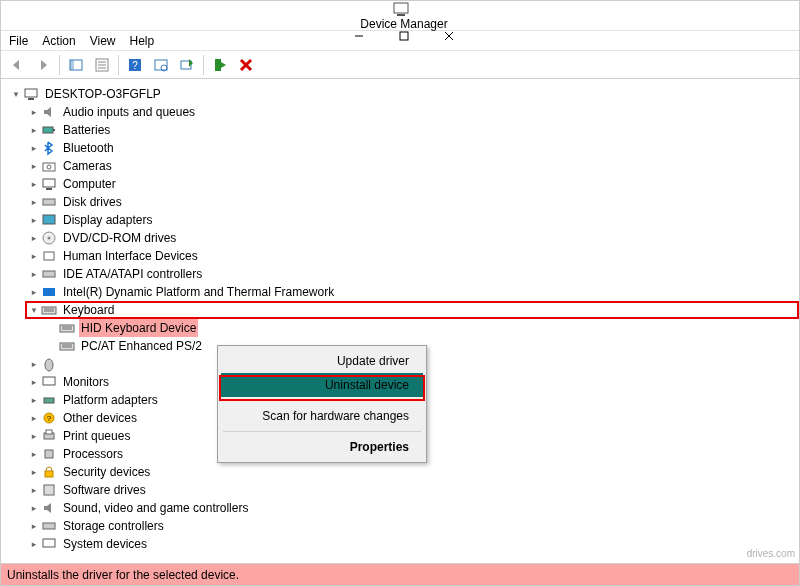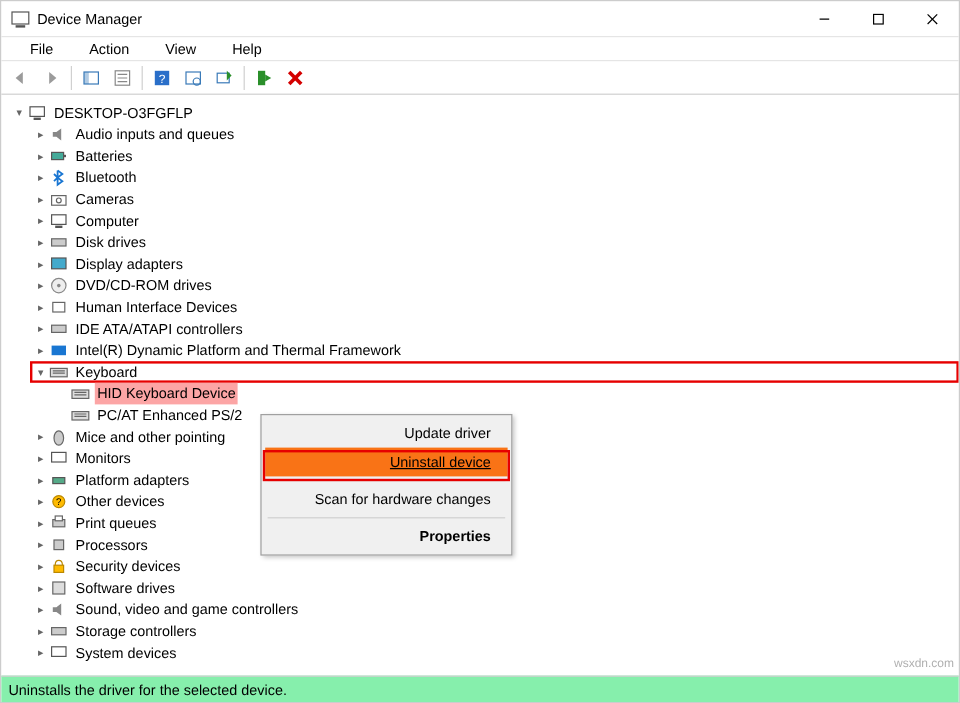--- a/index.html
+++ b/index.html
@@ -14,41 +14,42 @@
     overflow: hidden;
     border: 1px solid #ccc;
     position: relative;
   }
   .titlebar {
     height: 30px;
     display: flex;
     align-items: center;
     padding: 0 0 0 8px;
     border-bottom: 1px solid #e5e5e5;
+    flex-direction: column;
   }
   .titlebar .app-icon {
     width: 16px; height: 16px;
     margin-right: 6px;
     display: flex; align-items: center; justify-content: center;
   }
   .titlebar .title { flex: 0 0 auto; }
   .titlebar .spacer { flex: 1; }
   .win-buttons { display: flex; height: 100%; }
   .win-btn {
     width: 45px; height: 100%;
     display: flex; align-items: center; justify-content: center;
     font-family: "Segoe UI Symbol", sans-serif;
     font-size: 10px;
   }
   .menubar {
     height: 20px;
     display: flex;
     align-items: center;
-    gap: 30px;
-    padding: 0 24px;
+    gap: 14px;
+    padding: 0 8px;
     border-bottom: 1px solid #e5e5e5;
   }
   .menubar span { cursor: default; }
   .toolbar {
     height: 28px;
     display: flex;
     align-items: center;
     padding: 0 4px;
     border-bottom: 1px solid #d0d0d0;
     gap: 2px;
@@ -114,22 +115,21 @@
     box-shadow: 2px 2px 4px rgba(0,0,0,0.25);
     padding: 3px;
     z-index: 50;
   }
   .menu-item {
     padding: 5px 14px;
     font-size: 12px;
     text-align: right;
   }
   .menu-item.hl {
-    background: #f97316;
-    text-decoration: underline;
+    background: #0f766e;
   }
   .menu-item.bold { font-weight: bold; }
   .menu-sep {
     height: 1px;
     background: #d0d0d0;
     margin: 3px 2px;
   }
   .menu-redbox {
     border: 2px solid #e60000;
     position: absolute;
@@ -138,21 +138,21 @@
     pointer-events: none;
   }
   .statusbar {
     position: absolute;
     bottom: 0; left: 0; right: 0;
     height: 22px;
     border-top: 1px solid #d0d0d0;
     display: flex; align-items: center;
     padding: 0 6px;
     font-size: 12px;
-    background: #86efac;
+    background: #fca5a5;
   }
   .watermark {
     position: absolute;
     right: 4px; bottom: 26px;
     font-size: 10px;
     color: #b0b0b0;
     z-index: 60;
   }
   svg { display: block; }
   ::-webkit-scrollbar { width: 16px; background:#f0f0f0; }
@@ -438,21 +438,20 @@
           </ul>
         </li>
         <li>
             <div class="row">
               <span class="expander">▸</span>
               <span class="node-icon">
                 <svg width="16" height="16">
                   <ellipse cx="8" cy="9" rx="4" ry="6" fill="#ccc" stroke="#666"></ellipse>
                 </svg>
               </span>
-              <span class="label">Mice and other pointing</span>
             </div>
           </li>
         <li>
             <div class="row">
               <span class="expander">▸</span>
               <span class="node-icon">
                 <svg width="16" height="16">
                   <rect x="2" y="3" width="12" height="8" fill="none" stroke="#555"></rect>
                 </svg>
               </span>
@@ -573,13 +572,13 @@
   <div class="menu-item">Scan for hardware changes</div>
   <div class="menu-sep"></div>
   <div class="menu-item bold">Properties</div>
   <div class="menu-redbox"></div>
 </div>
 
 <div class="statusbar">
   <span>Uninstalls the driver for the selected device.</span>
 </div>
 
-<div class="watermark">wsxdn.com</div>
+<div class="watermark">drives.com</div>
 
 </body></html>

